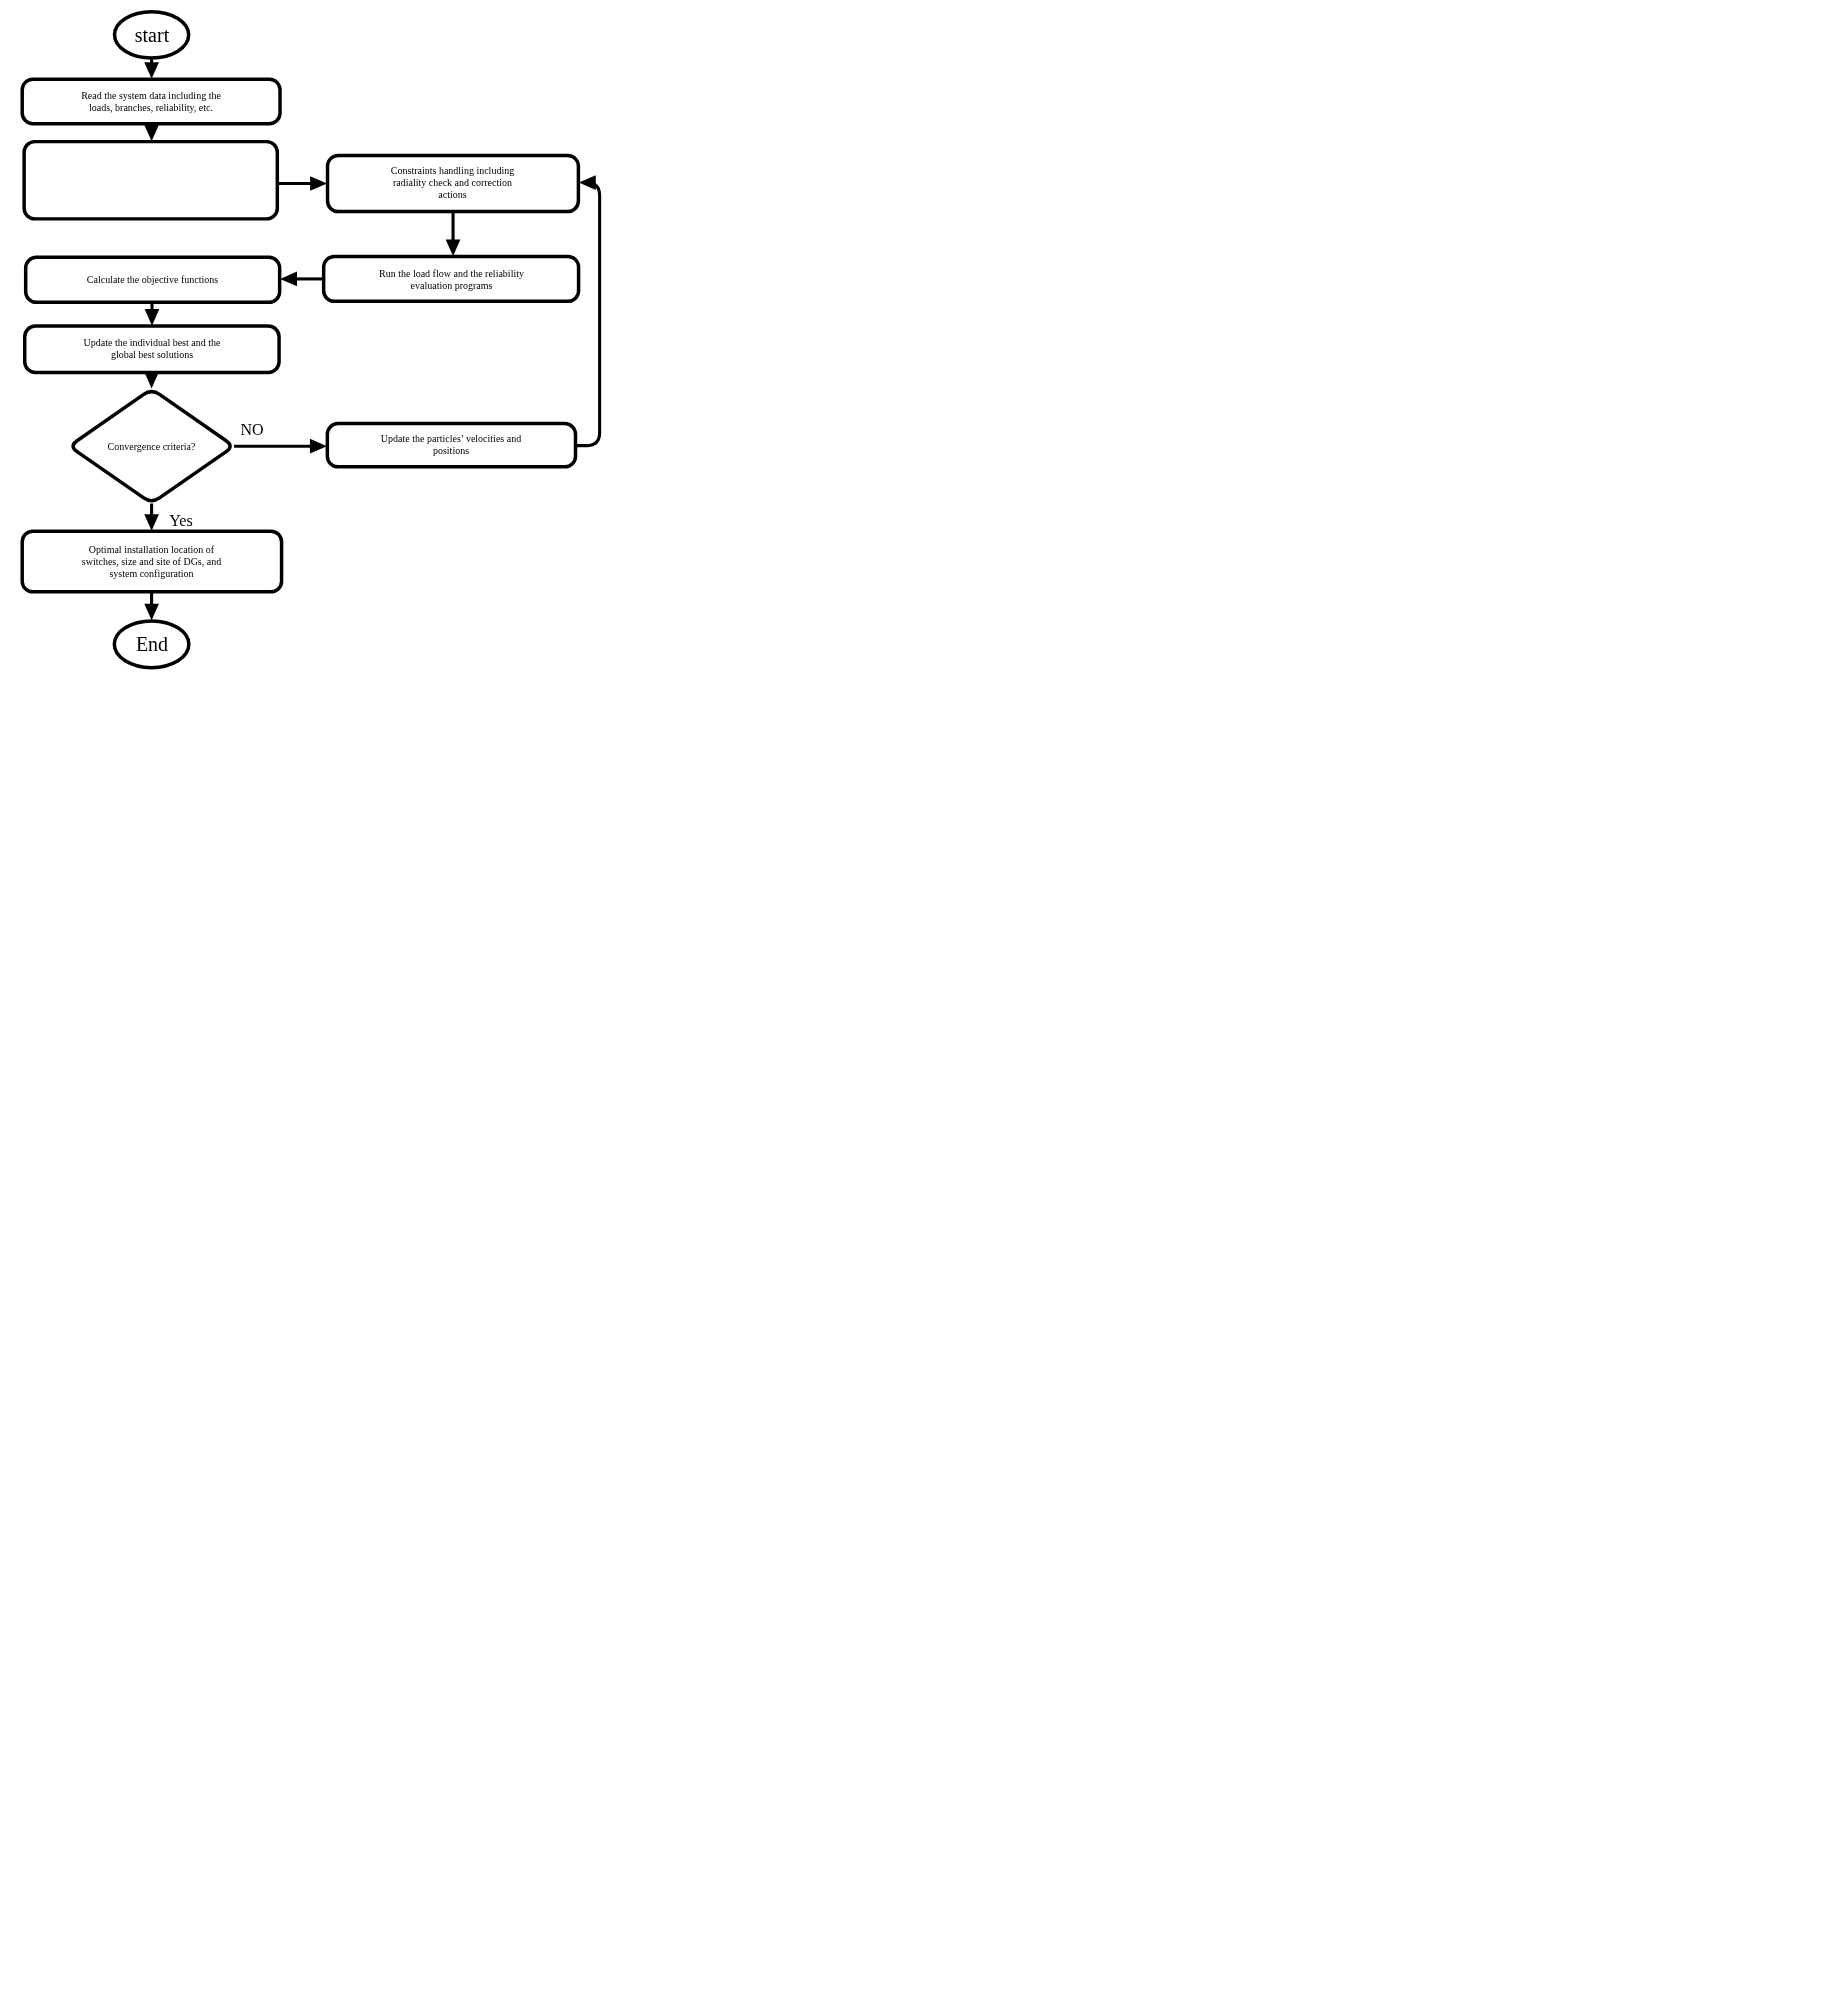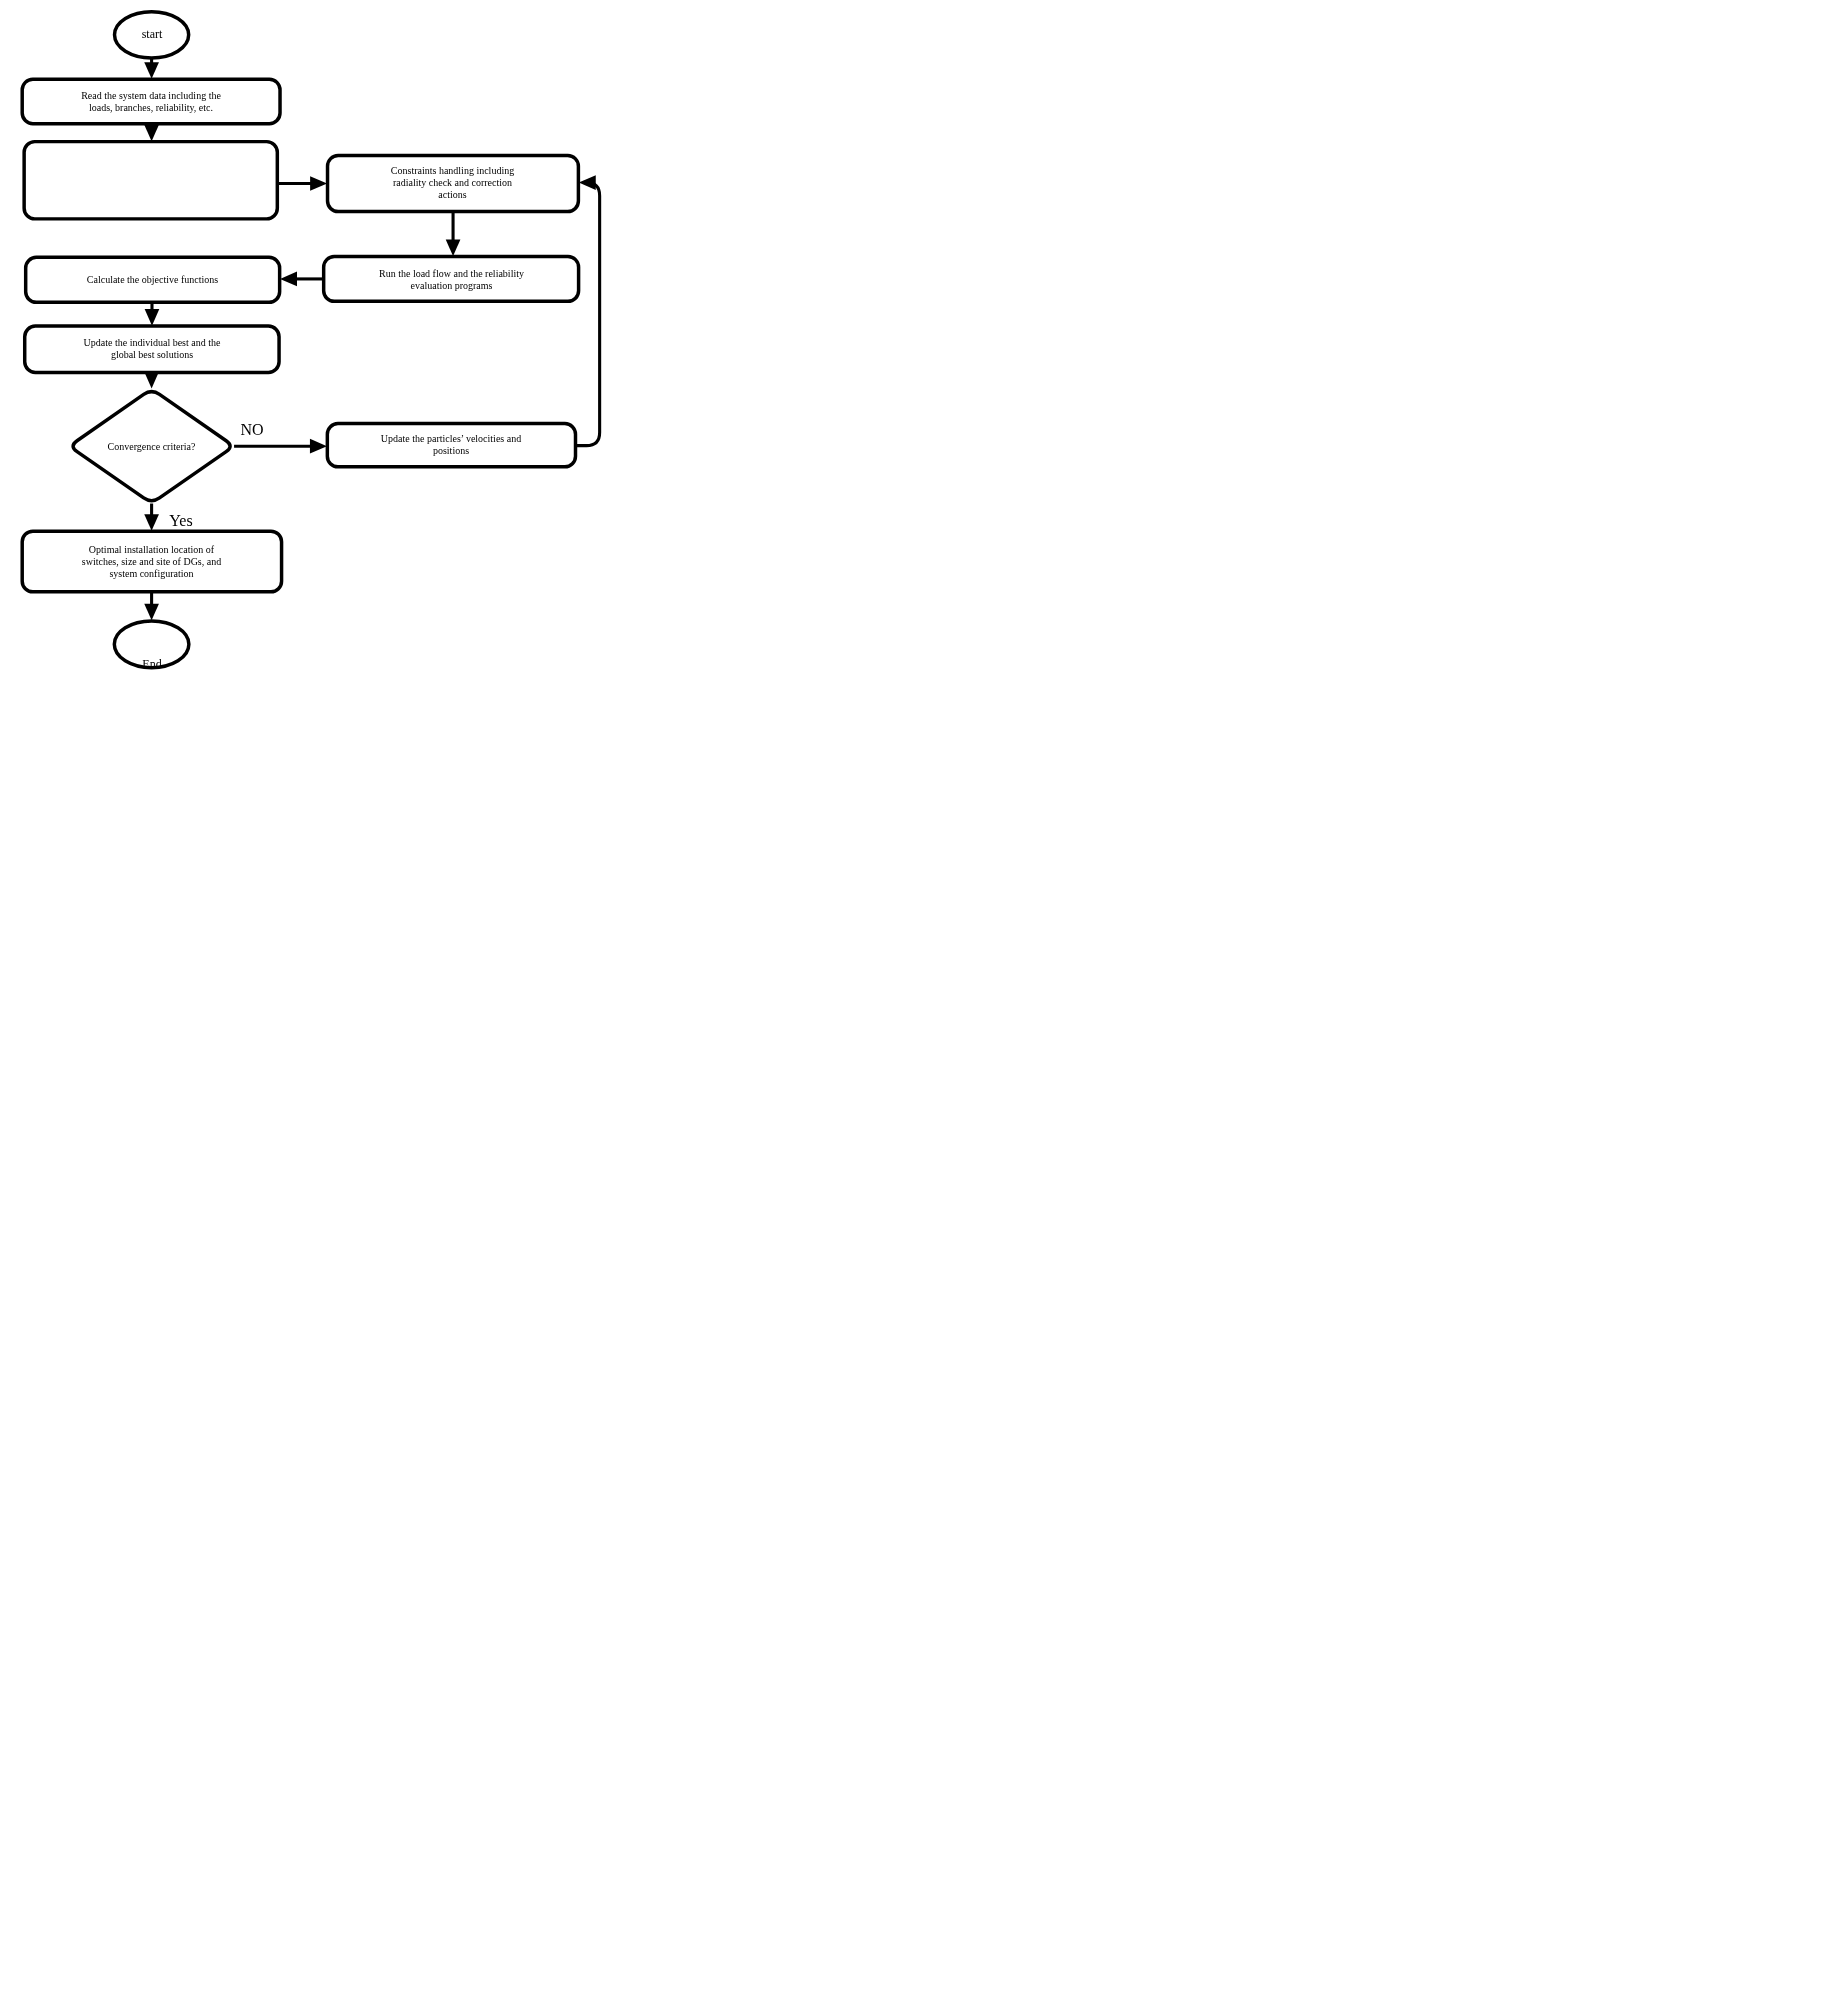--- a/index.html
+++ b/index.html
@@ -42,21 +42,21 @@
     display: flex;
     align-items: center;
     justify-content: center;
     text-align: center;
     white-space: pre-line;
     font-size: 10px;
     line-height: 1.2;
     color: #000000;
   }
   .terminal-text {
-    font-size: 12px;
+    font-size: 20px;
   }
   .branch-label {
     position: absolute;
     display: flex;
     align-items: center;
     justify-content: center;
     font-size: 16px;
     color: #000000;
   }
 </style>
@@ -133,20 +133,20 @@
 
   <div class="node-text" style="left:69px; top:433px; width:165px; height:27px;">Convergence criteria?</div>
 
   <div class="node-text" style="left:327px; top:423px; width:248px; height:43px;">Update the particles’ velocities and
 positions</div>
 
   <div class="node-text" style="left:22px; top:531px; width:259px; height:61px;">Optimal installation location of
 switches, size and site of DGs, and
 system configuration</div>
 
-  <div class="node-text terminal-text" style="left:114px; top:641px; width:76px; height:46px;font-family:Liberation Serif, serif;">End</div>
+  <div class="node-text terminal-text" style="left:114px; top:621px; width:76px; height:46px;font-family:Liberation Serif, serif;">End</div>
 
   <div class="branch-label" style="left:233px; top:418px; width:38px; height:24px;">NO</div>
 
   <div class="branch-label" style="left:159px; top:510px; width:28px; height:21px;margin-left:8px;">Yes</div>
 
 </div>
 
 
 </body></html>

